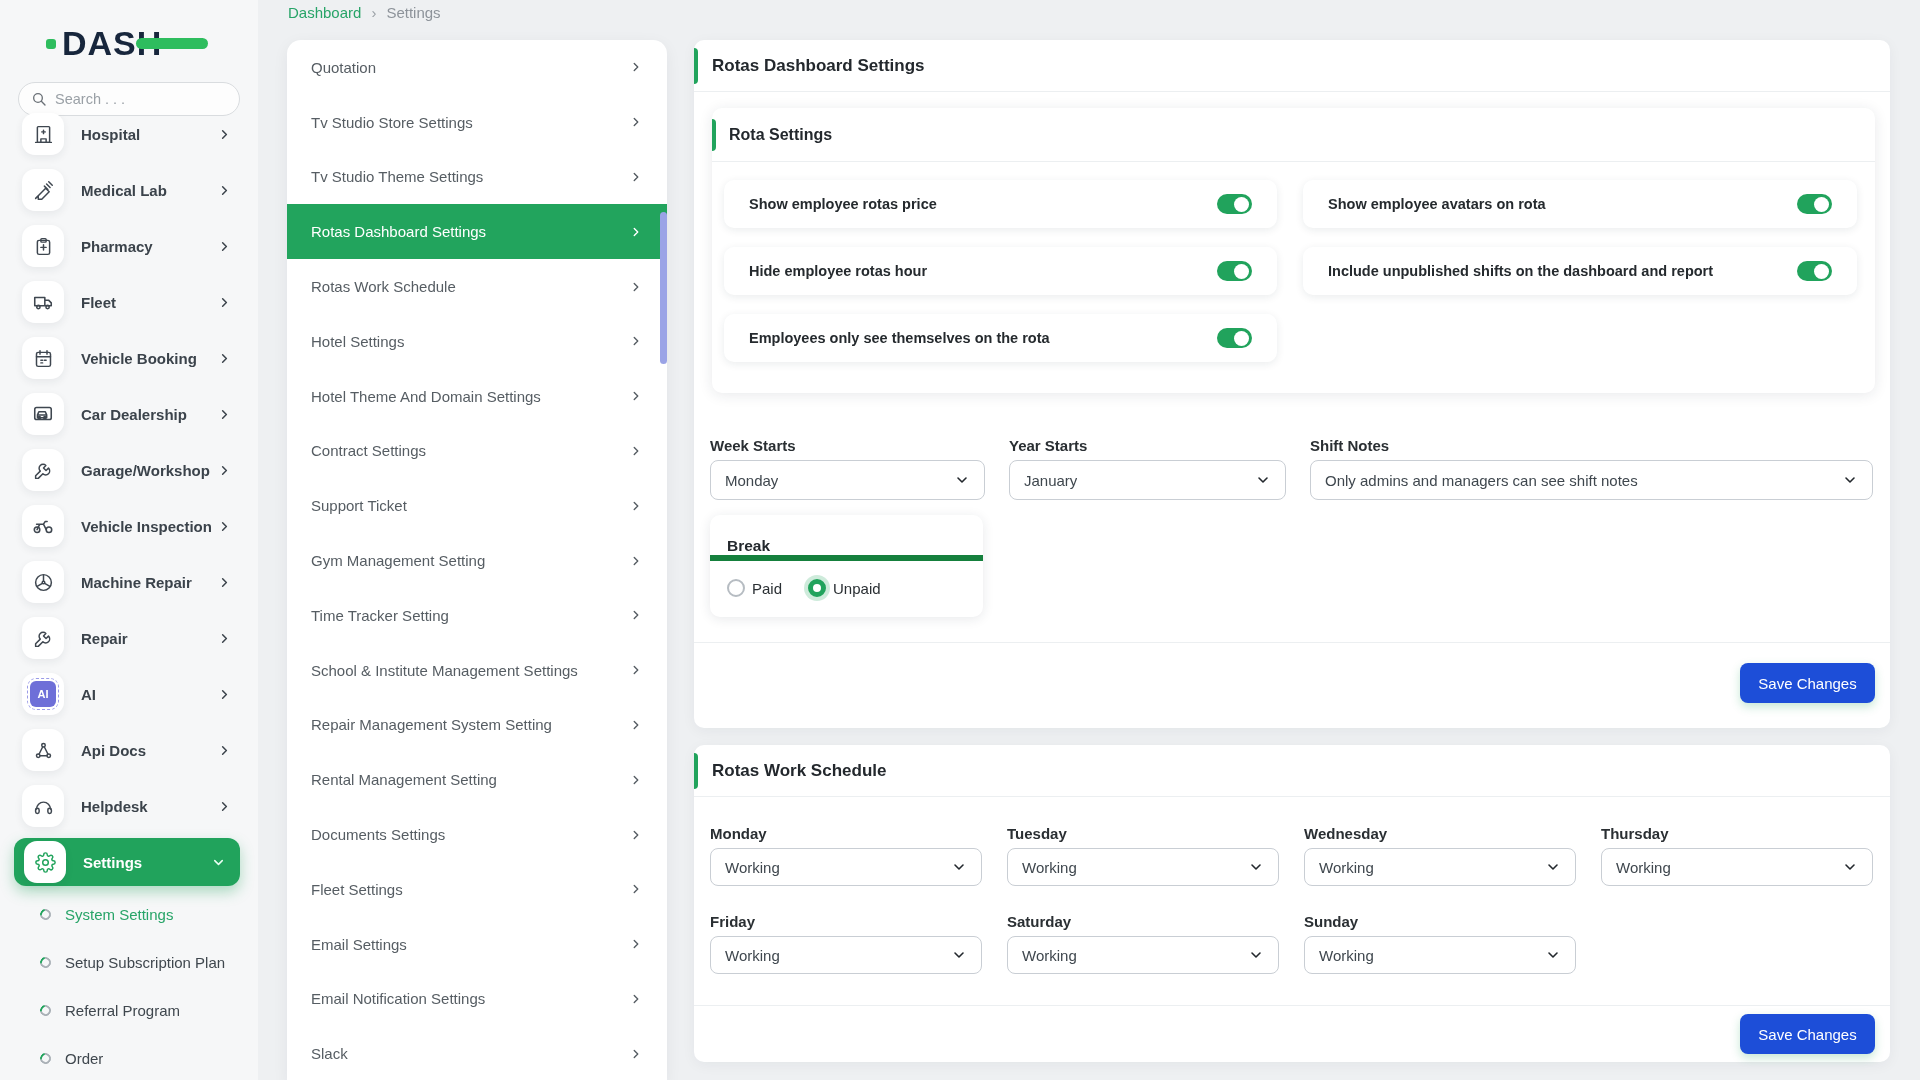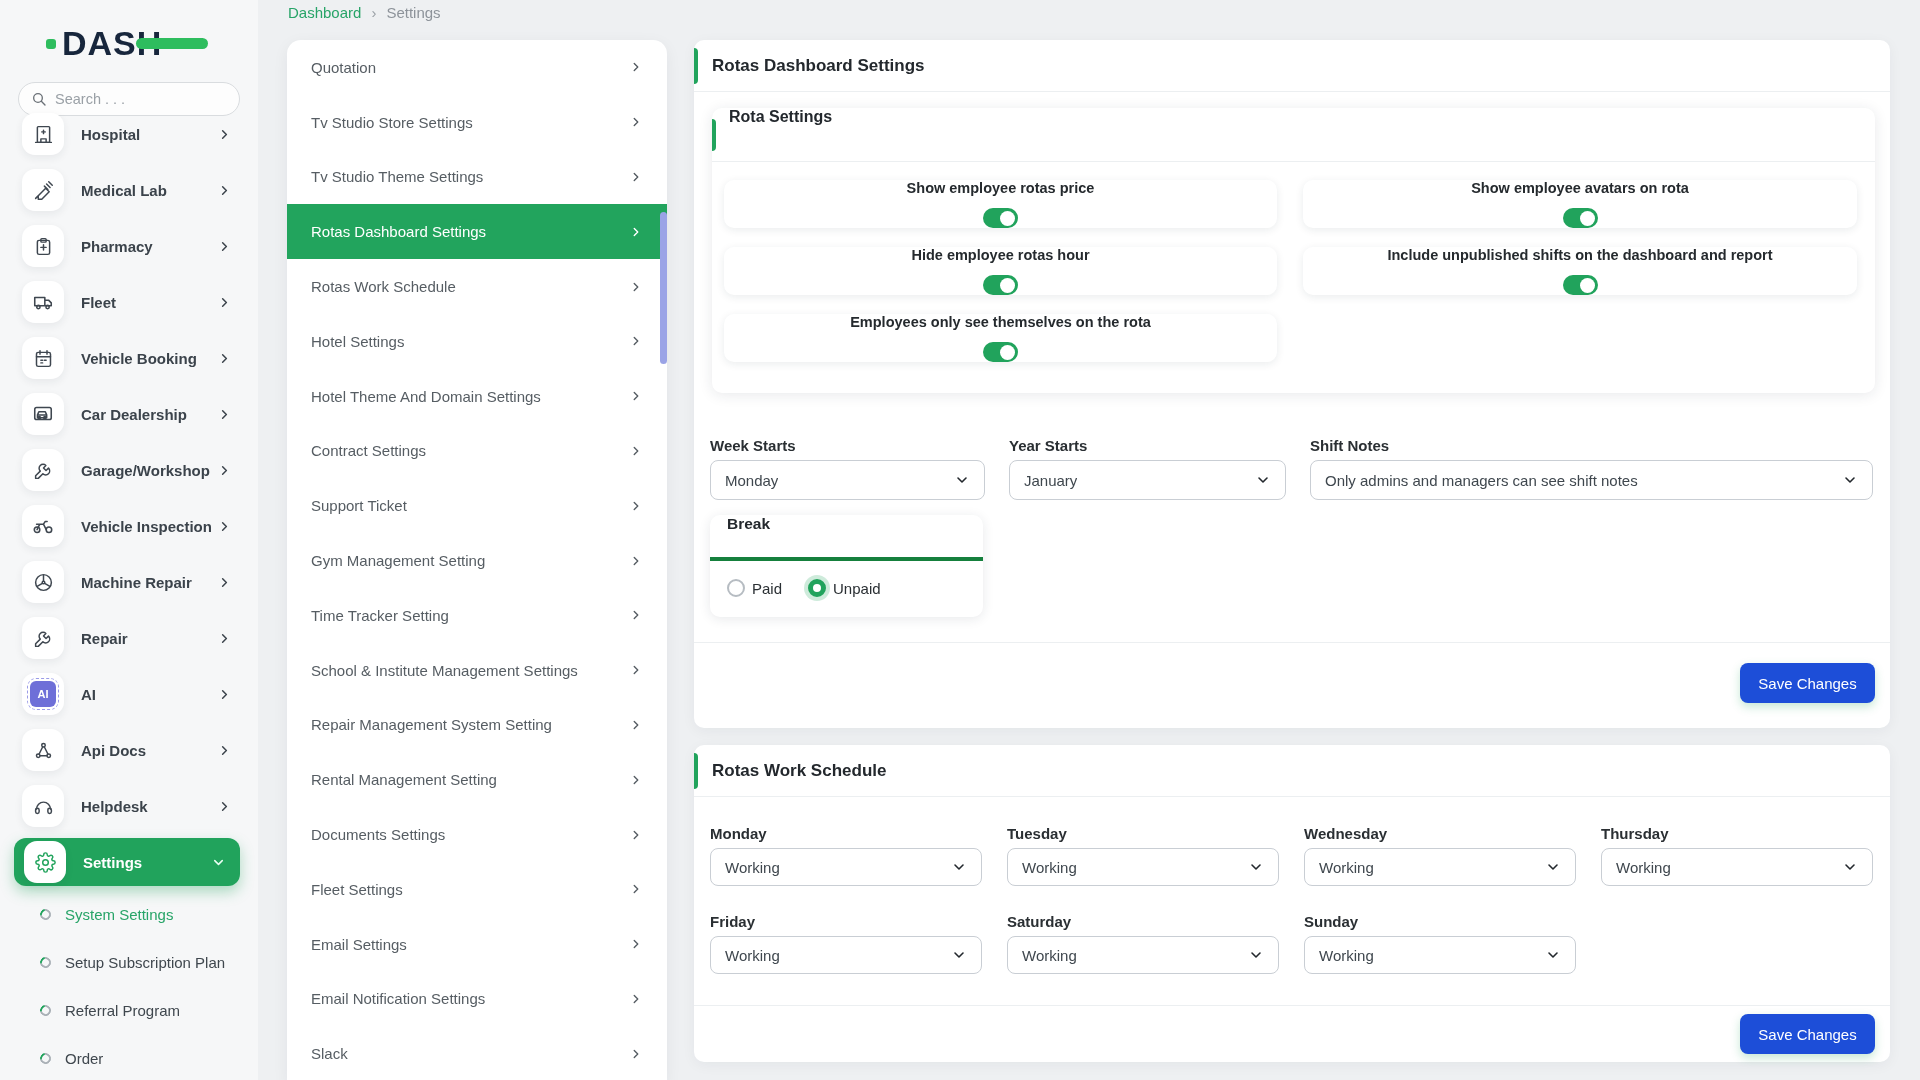--- a/index.html
+++ b/index.html
@@ -69,47 +69,47 @@
     box-shadow:0 3px 14px rgba(25,39,56,.05); }
   .card-head { position:relative; height:52px; display:flex; align-items:center;
     padding-left:18px; border-bottom:1px solid #eceff1; }
   .accent { position:absolute; left:0; top:8px; width:4px; height:36px; background:#21a35c;
     border-radius:0 4px 4px 0; }
   .card-title { font-size:17px; font-weight:700; color:#23282d; }
 
   #card1 { top:40px; height:688px; }
   .section-card { position:relative; margin:16px 15px 0 18px; height:285px; border-radius:10px;
     background:#fff; box-shadow:0 2px 14px rgba(25,39,56,.10); }
-  .section-head { position:relative; height:54px; display:flex; padding-left:17px;
+  .section-head { position:relative; height:54px; display:flex; align-items:center; padding-left:17px;
     border-bottom:1px solid #eceff1; }
   .section-head .accent { top:11px; height:32px; }
   .section-title { font-size:16px; font-weight:700; color:#23282d; }
   .toggle-grid { display:grid; grid-template-columns:553px 554px; column-gap:26px; row-gap:19px;
     margin:18px 18px 0 12px; }
   .toggle-row { height:48px; background:#fff; border-radius:10px; box-shadow:0 2px 9px rgba(25,39,56,.09);
-    display:flex; align-items:center; justify-content:space-between; padding:0 25px;flex-direction:column; }
+    display:flex; align-items:center; justify-content:space-between; padding:0 25px; }
   .toggle-label { font-size:14.5px; font-weight:600; color:#252a2e; }
   .switch { width:35px; height:20px; border-radius:10px; background:#c3c9cf; position:relative; cursor:pointer; flex:0 0 auto;}
   .toggle-row.on .switch { background:#21a35c; }
   .switch::after { content:""; position:absolute; top:2.5px; left:3px; width:15px; height:15px;
     border-radius:50%; background:#fff; }
   .toggle-row.on .switch::after { left:auto; right:3px; }
 
   .select-grid { display:grid; grid-template-columns:275px 277px 1fr; column-gap:21px;
     margin:44px 17px 0 16px;gap:24px; }
   .field-label { font-size:15px; font-weight:700; color:#2a2f33; margin-bottom:6px; }
   .select { height:40px; border:1px solid #c9ced4; border-radius:8px; background:#fff;
     display:flex; align-items:center; justify-content:space-between; padding:0 14px; cursor:pointer; }
   .select-value { font-size:15px; color:#3f474e; white-space:nowrap; overflow:hidden; }
   .select svg { flex:0 0 auto; }
 
   .break-card { margin:15px 0 0 16px; width:273px; height:102px; border-radius:10px; background:#fff;
     box-shadow:0 2px 12px rgba(25,39,56,.10); }
-  .break-head { height:46px; display:flex; align-items:flex-start; padding-left:17px;
-    border-bottom:4px solid #15803d; }
+  .break-head { height:46px; display:flex; align-items:flex-end; padding-left:17px;
+    border-bottom:6px solid #15803d; }
   .break-title { font-size:15.5px; font-weight:700; color:#23282d; }
   .radio-row { display:flex; align-items:center; gap:26px; padding:0 17px; height:54px; }
   .radio-opt { display:flex; align-items:center; gap:7px; cursor:pointer; }
   .radio-circle { width:18px; height:18px; border-radius:50%; border:2px solid #b6bcc2; background:#fff; flex:0 0 auto;}
   .radio-opt.checked .radio-circle { border:5px solid #21a35c;
     box-shadow:0 0 0 4px rgba(33,163,92,.22); }
   .radio-label { font-size:15px; color:#2a2f33; }
 
   .divider { border:none; border-top:1px solid #eceff1; }
   #card1 .divider.big { margin-top:25px; }

